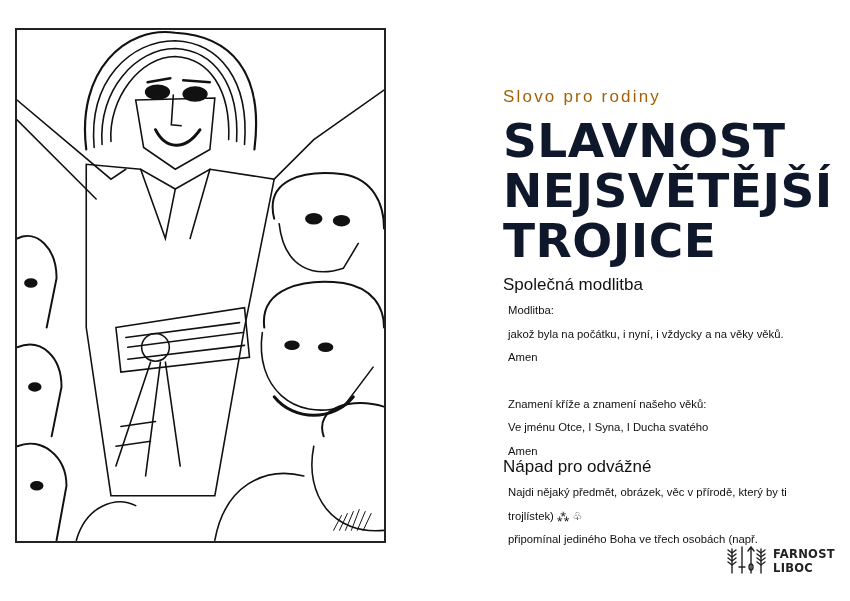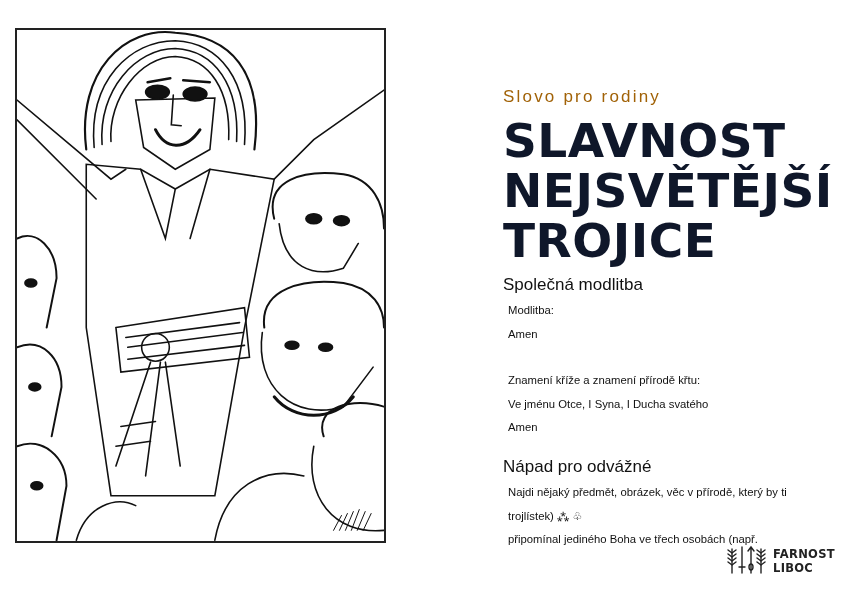--- a/index.html
+++ b/index.html
@@ -87,23 +87,24 @@
 
 <div class="title">
   <div>SLAVNOST</div>
   <div>NEJSVĚTĚJŠÍ</div>
   <div>TROJICE</div>
 </div>
 
 <div class="section" style="top:274px;">
   <h2 class="h2">Společná modlitba</h2>
   <p class="p">Modlitba:</p>
+  <p class="p">jakož byla na počátku, i nyní, i vždycky a na věky věků.</p>
   <p class="p">Amen</p>
   <div class="spacer"></div>
-  <p class="p">Znamení kříže a znamení přírodě křtu:</p>
+  <p class="p">Znamení kříže a znamení našeho věků:</p>
   <p class="p">Ve jménu Otce, I Syna, I Ducha svatého</p>
   <p class="p">Amen</p>
 </div>
 
 <div class="section" style="top:456px;">
   <h2 class="h2">Nápad pro odvážné</h2>
   <p class="p">Najdi nějaký předmět, obrázek, věc v přírodě, který by ti</p>
   <p class="p">
     <span>trojlístek)</span>
     <span class="glyph">⁂</span>

